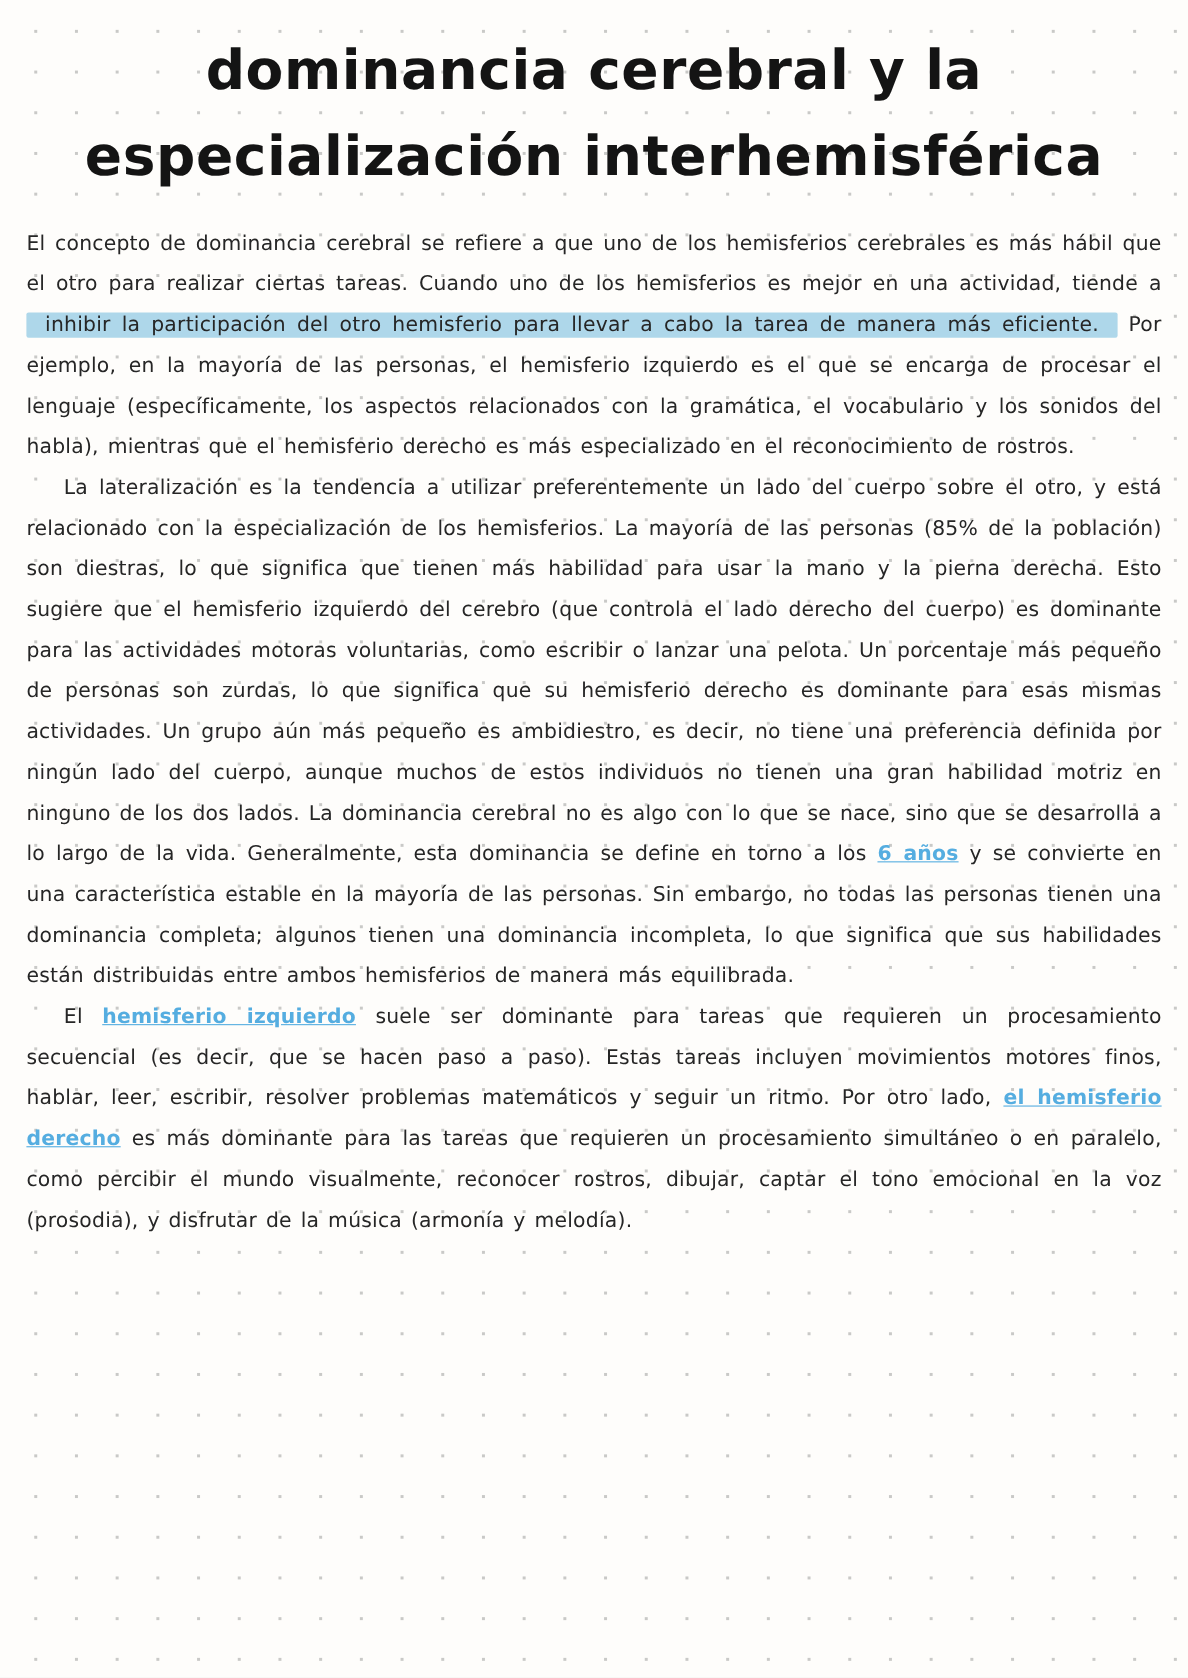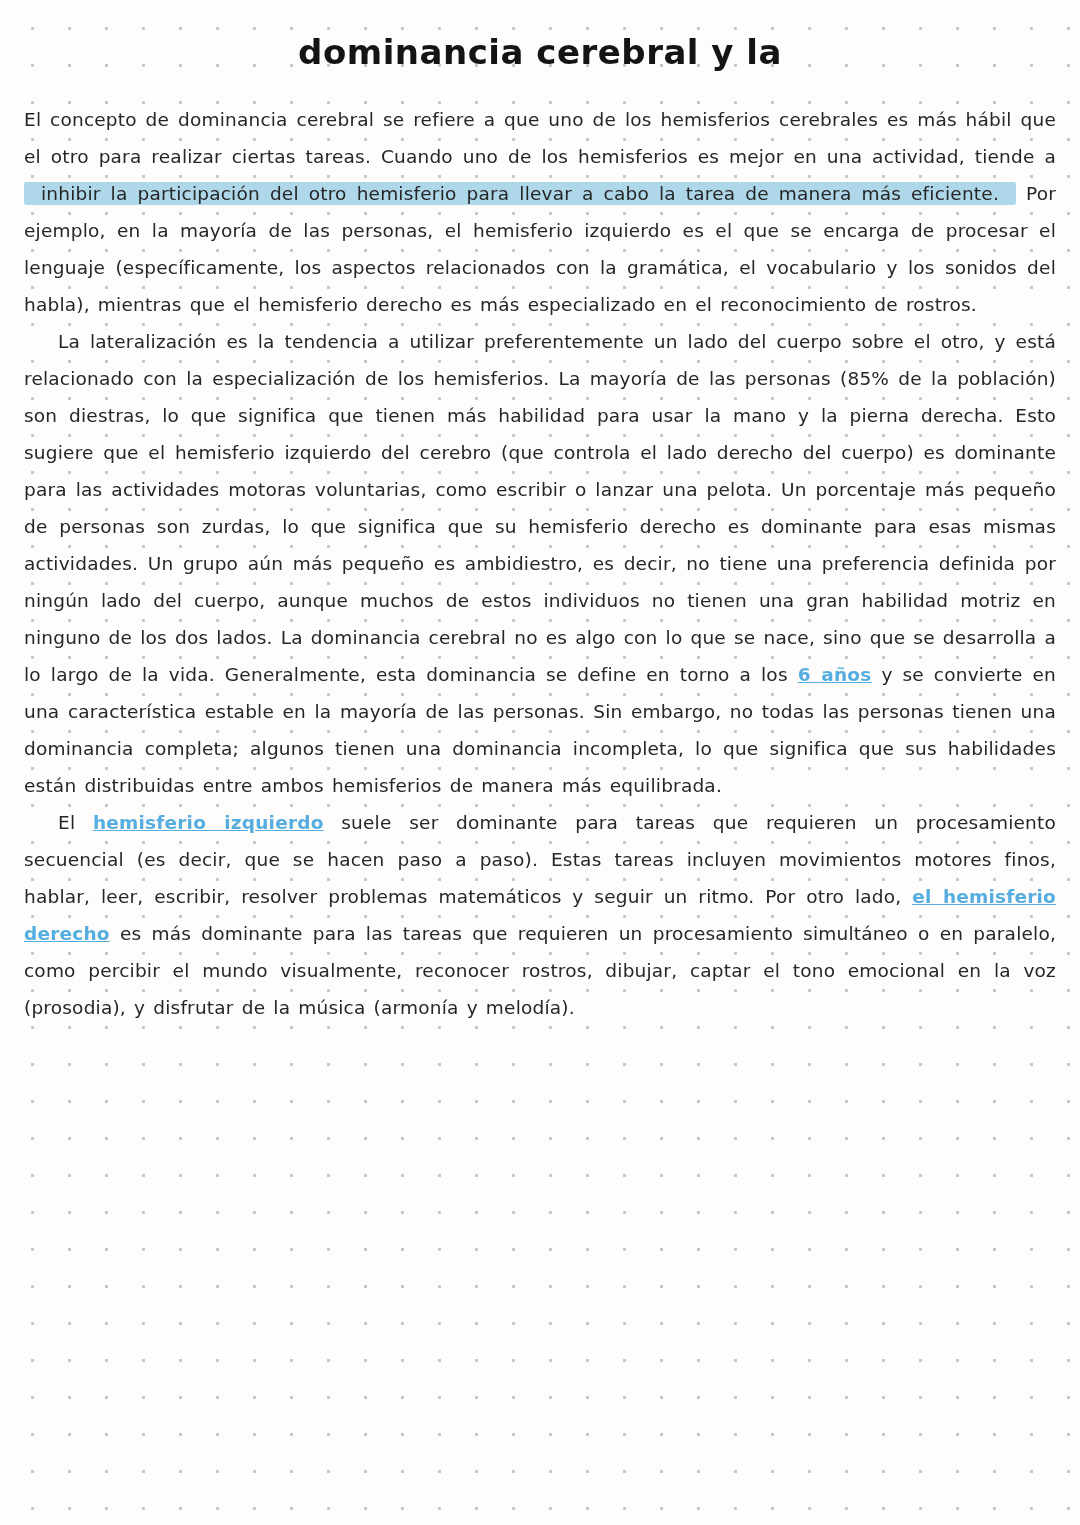--- a/index.html
+++ b/index.html
@@ -19,21 +19,21 @@
     background-size: 37px 37px;
     background-position: 14px 10px;
     overflow: hidden;
     color: var(--ink, #262626);
   }
 
   .title {
     padding-top: 26px;
     text-align: center;
     font-weight: bold;
-    font-size: 34px;
+    font-size: 50px;
     line-height: 1.55;
     color: #141414;
     letter-spacing: 0.5px;
   }
   .title .title-line {
     display: block;
   }
 
   .body {
     padding: 22px 24px 0 24px;
@@ -63,19 +63,20 @@
     font-weight: bold;
     text-decoration: underline;
   }
 </style>
 </head>
 <body>
 
 <div class="page">
   <h1 class="title">
     <span class="title-line">dominancia cerebral y la</span>
+    <span class="title-line">especialización interhemisférica</span>
   </h1>
   <div class="body">
       <p class="para"><span class="seg-normal">El concepto de dominancia cerebral se refiere a que uno de los hemisferios cerebrales es más hábil que el otro para realizar ciertas tareas. Cuando uno de los hemisferios es mejor en una actividad, tiende a </span><span class="seg-highlight">inhibir la participación del otro hemisferio para llevar a cabo la tarea de manera más eficiente.</span><span class="seg-normal"> Por ejemplo, en la mayoría de las personas, el hemisferio izquierdo es el que se encarga de procesar el lenguaje (específicamente, los aspectos relacionados con la gramática, el vocabulario y los sonidos del habla), mientras que el hemisferio derecho es más especializado en el reconocimiento de rostros.</span></p>
       <p class="para indent"><span class="seg-normal">La lateralización es la tendencia a utilizar preferentemente un lado del cuerpo sobre el otro, y está relacionado con la especialización de los hemisferios. La mayoría de las personas (85% de la población) son diestras, lo que significa que tienen más habilidad para usar la mano y la pierna derecha. Esto sugiere que el hemisferio izquierdo del cerebro (que controla el lado derecho del cuerpo) es dominante para las actividades motoras voluntarias, como escribir o lanzar una pelota. Un porcentaje más pequeño de personas son zurdas, lo que significa que su hemisferio derecho es dominante para esas mismas actividades. Un grupo aún más pequeño es ambidiestro, es decir, no tiene una preferencia definida por ningún lado del cuerpo, aunque muchos de estos individuos no tienen una gran habilidad motriz en ninguno de los dos lados. La dominancia cerebral no es algo con lo que se nace, sino que se desarrolla a lo largo de la vida. Generalmente, esta dominancia se define en torno a los </span><span class="seg-blue">6 años</span><span class="seg-normal"> y se convierte en una característica estable en la mayoría de las personas. Sin embargo, no todas las personas tienen una dominancia completa; algunos tienen una dominancia incompleta, lo que significa que sus habilidades están distribuidas entre ambos hemisferios de manera más equilibrada.</span></p>
       <p class="para indent"><span class="seg-normal">El </span><span class="seg-blue">hemisferio izquierdo</span><span class="seg-normal"> suele ser dominante para tareas que requieren un procesamiento secuencial (es decir, que se hacen paso a paso). Estas tareas incluyen movimientos motores finos, hablar, leer, escribir, resolver problemas matemáticos y seguir un ritmo. Por otro lado, </span><span class="seg-blue">el hemisferio derecho</span><span class="seg-normal"> es más dominante para las tareas que requieren un procesamiento simultáneo o en paralelo, como percibir el mundo visualmente, reconocer rostros, dibujar, captar el tono emocional en la voz (prosodia), y disfrutar de la música (armonía y melodía).</span></p>
     </div>
 </div>
 
 </body></html>

